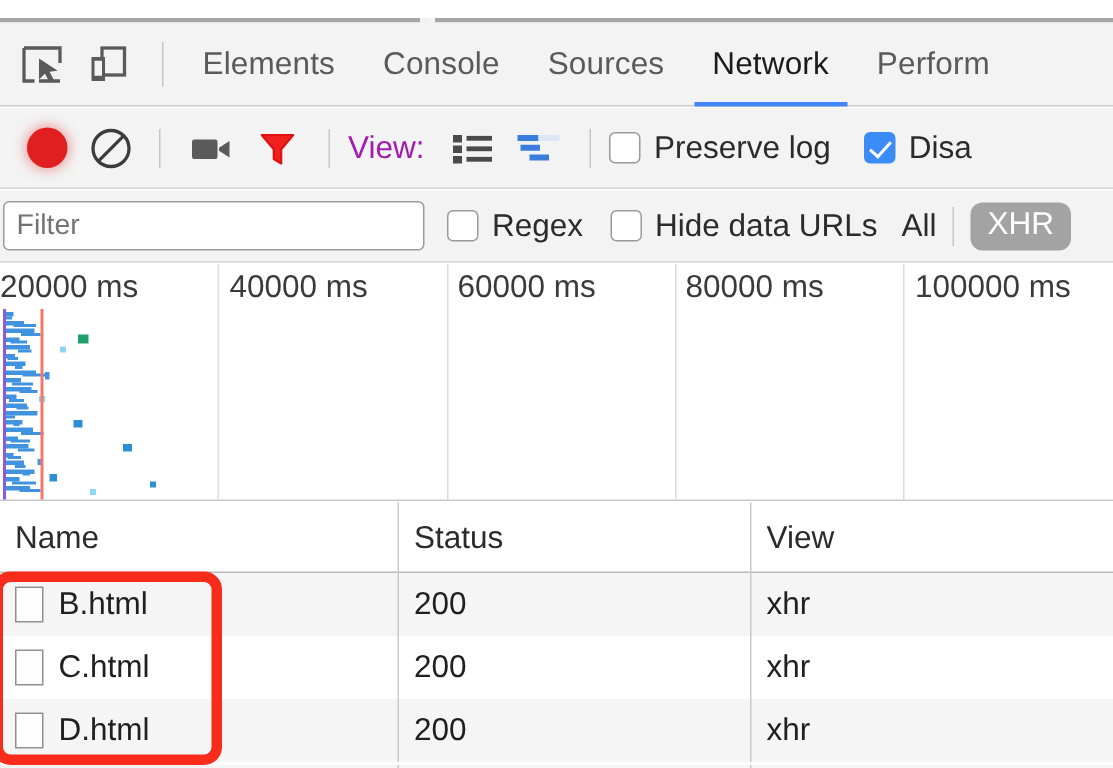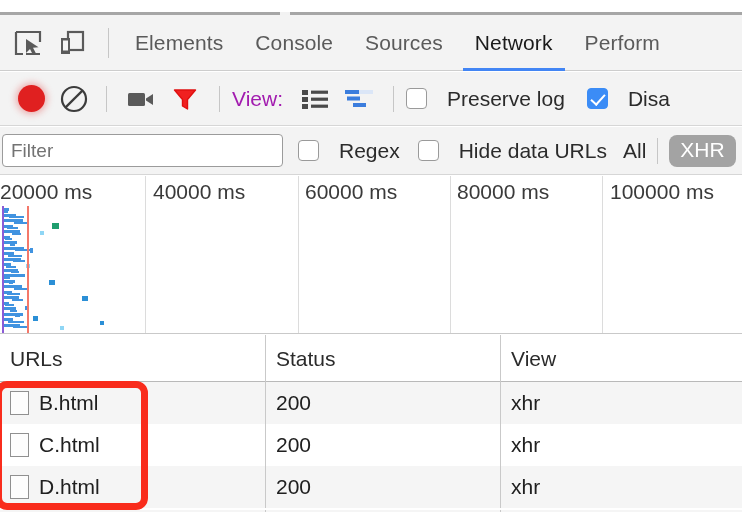--- a/index.html
+++ b/index.html
@@ -89,21 +89,21 @@
     background: #3b8cf6; border-color: #3b8cf6;
     position: relative;
   }
   .cb.checked::after {
     content: ""; position: absolute;
     left: 6px; top: 2px; width: 6px; height: 12px;
     border: solid #fff; border-width: 0 2.6px 2.6px 0;
     transform: rotate(42deg);
   }
   .cb-text { font-size: 21px; color: #2b2b2b; margin-left: 9px; white-space: nowrap; }
-  .cb-group { display: flex; align-items: center; flex: 0 0 auto; gap: 11px; }
+  .cb-group { display: flex; align-items: center; flex: 0 0 auto; }
 
   
   .filterbar {
     position: absolute; left: 0; top: 115px; width: 742px; height: 48px;
     background: #f3f3f3;
     border-bottom: 1px solid #d6d6d6;
     display: flex; align-items: center;
   }
   .filter-input {
     width: 281px; height: 33px;
@@ -402,21 +402,21 @@
         <div class="wf-dot" style="left:100px;top:145px;width:4px;height:4px;background:#2b8fd6"></div>
       </div>
 
     <div class="wf-line" style="left:2px;  background:#8b5cd6"></div>
     <div class="wf-line" style="left:27px; background:#f4786a"></div>
   </div>
 
   <div class="table">
 
     <div class="thead">
-      <div class="th" style="left:0px;  width:265px">URLs</div>
+      <div class="th" style="left:0px;  width:265px">Name</div>
       <div class="th" style="left:266px;width:234px">Status</div>
       <div class="th" style="left:501px;width:241px">View</div>
       <div class="col-div" style="left:265px;height:47px"></div>
       <div class="col-div" style="left:500px;height:47px"></div>
     </div>
 
     <div class="row odd">
       <div class="cell row-name" style="left:0px;width:265px">
         <span class="doc-icon"></span>
         <span>B.html</span>

